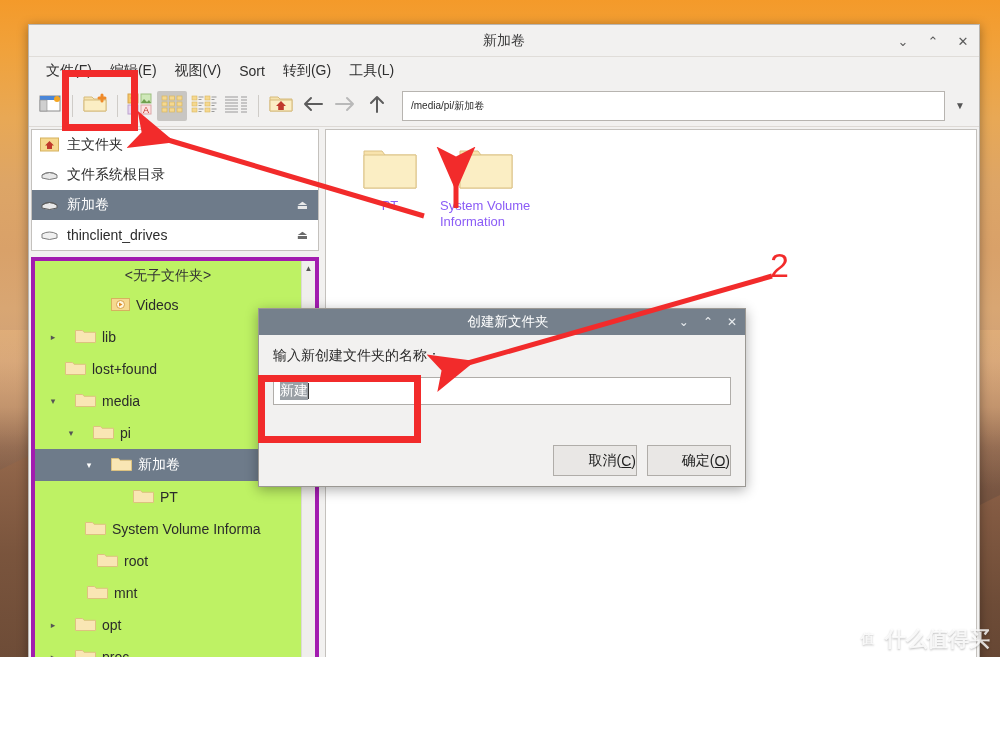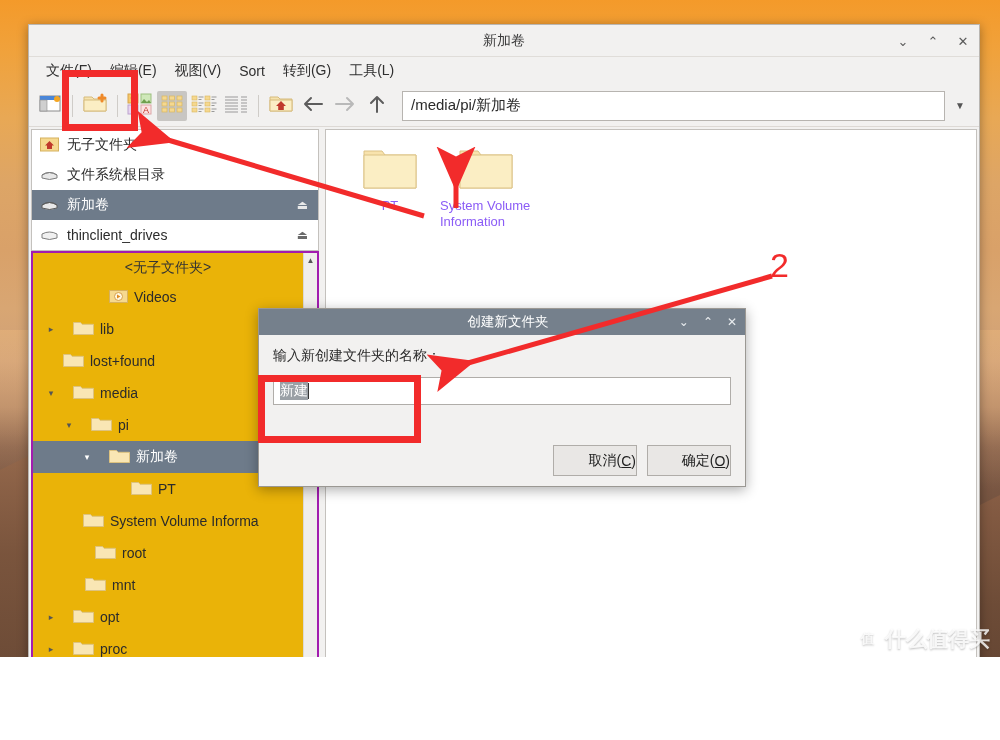--- a/index.html
+++ b/index.html
@@ -90,21 +90,21 @@
   .tb-sep { width: 1px; height: 22px; background: #cfccc8; margin: 0 5px; }
   .tb-btn {
     width: 30px; height: 30px; display: flex; align-items: center; justify-content: center;
     border-radius: 2px; position: relative;
   }
   .tb-btn.active { background: #c8c6c3; }
 
   .pathbox {
     flex: 1; height: 30px; margin-left: 8px; background: #ffffff;
     border: 1px solid #b7b4b0; display: flex; align-items: center;
-    padding: 0 8px; font-size: 15px; color: #2a2a2a;
+    padding: 0 8px; font-size: 10px; color: #2a2a2a;
   }
   .path-drop { width: 26px; height: 30px; display: flex; align-items: center; justify-content: center; }
 
   .body {
     flex: 1; display: flex; background: #f2f1f0; padding: 0 0 0 0; min-height: 0;
   }
   .sidebar {
     width: 292px; display: flex; flex-direction: column; min-height: 0;
     padding: 2px 2px 0 2px;
   }
@@ -114,21 +114,21 @@
   }
   .place-row {
     height: 30px; display: flex; align-items: center; gap: 8px;
     padding: 0 8px; font-size: 14px; color: #2b2b2b; position: relative;
   }
   .place-row.selected { background: #6e7b8a; color: #ffffff; }
   .place-eject { position: absolute; right: 10px; font-size: 12px; color: #6a6a6a; }
   .place-row.selected .place-eject { color: #e8e8e8; }
 
   .treebox {
-    background: #eab308; border: 2px solid #a21caf;
+    margin-top: 6px; background: #bef264; border: 4px solid #a21caf;
     flex: 1; display: flex; flex-direction: column; min-height: 0; position: relative;
   }
   .tree-scrollarea { flex: 1; overflow: hidden; position: relative; }
   .tree-inner { position: absolute; left: 0; top: 0; right: 14px; bottom: 0; overflow: hidden; }
   .tree-title { text-align: center; font-size: 14px; color: #333; padding: 6px 0 4px 0; }
   .tree-row {
     height: 32px; display: flex; align-items: center; font-size: 14px; color: #2b2b2b;
     white-space: nowrap;
   }
   .tree-row.selected { background: #6e7b8a; color: #ffffff; }
@@ -388,21 +388,21 @@
 
       <div class="sidebar">
         <div class="places">
           <div class="place-row">
             <span>
               <svg width="19" height="16" viewBox="0 0 19 16">
                 <rect x="0.5" y="2" width="18" height="13" fill="#f6d98f" stroke="#d6b15f"></rect>
                 <path d="M9.5 5 l4.5 4.5 h-2 v3.5 h-5 v-3.5 h-2 z" fill="#c0392b"></path>
               </svg>
             </span>
-            <span>无子文件夹</span>
+            <span>主文件夹</span>
           </div>
           <div class="place-row">
             <span>
               <svg width="19" height="16" viewBox="0 0 19 16">
                 <path d="M2 9 q7.5 -5 15 0 v3 q-7.5 3 -15 0 z" fill="#e8e8e8" stroke="#7e7e7e"></path>
                 <path d="M2 9 q7.5 -5 15 0" fill="none" stroke="#7e7e7e"></path>
               </svg>
             </span>
             <span>文件系统根目录</span>
           </div>

